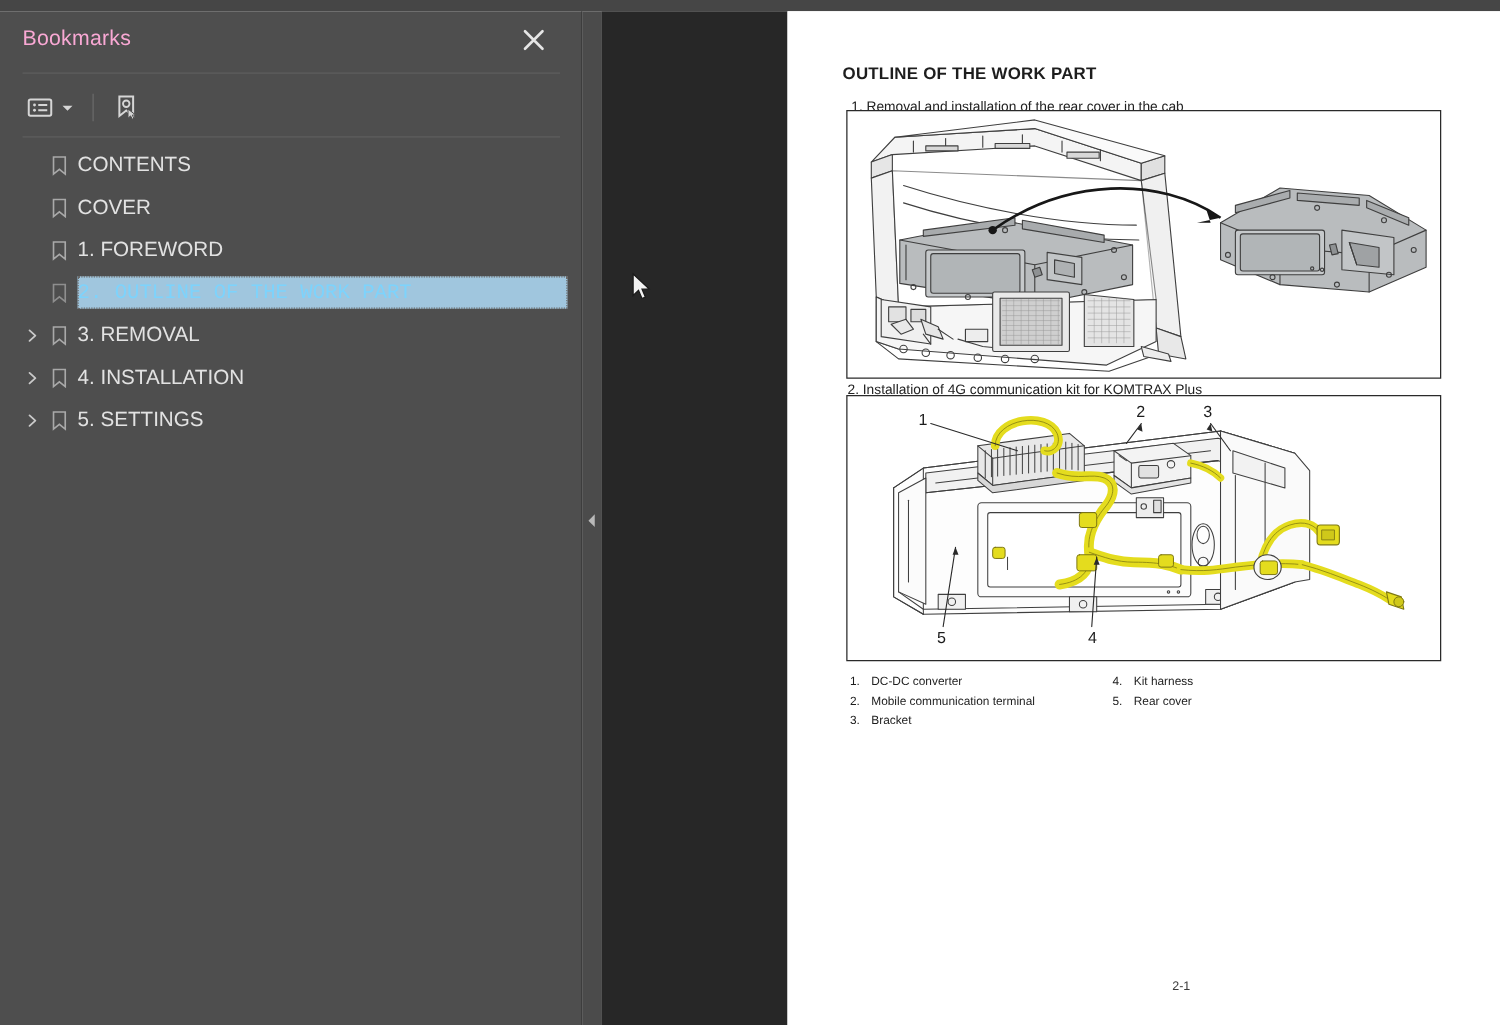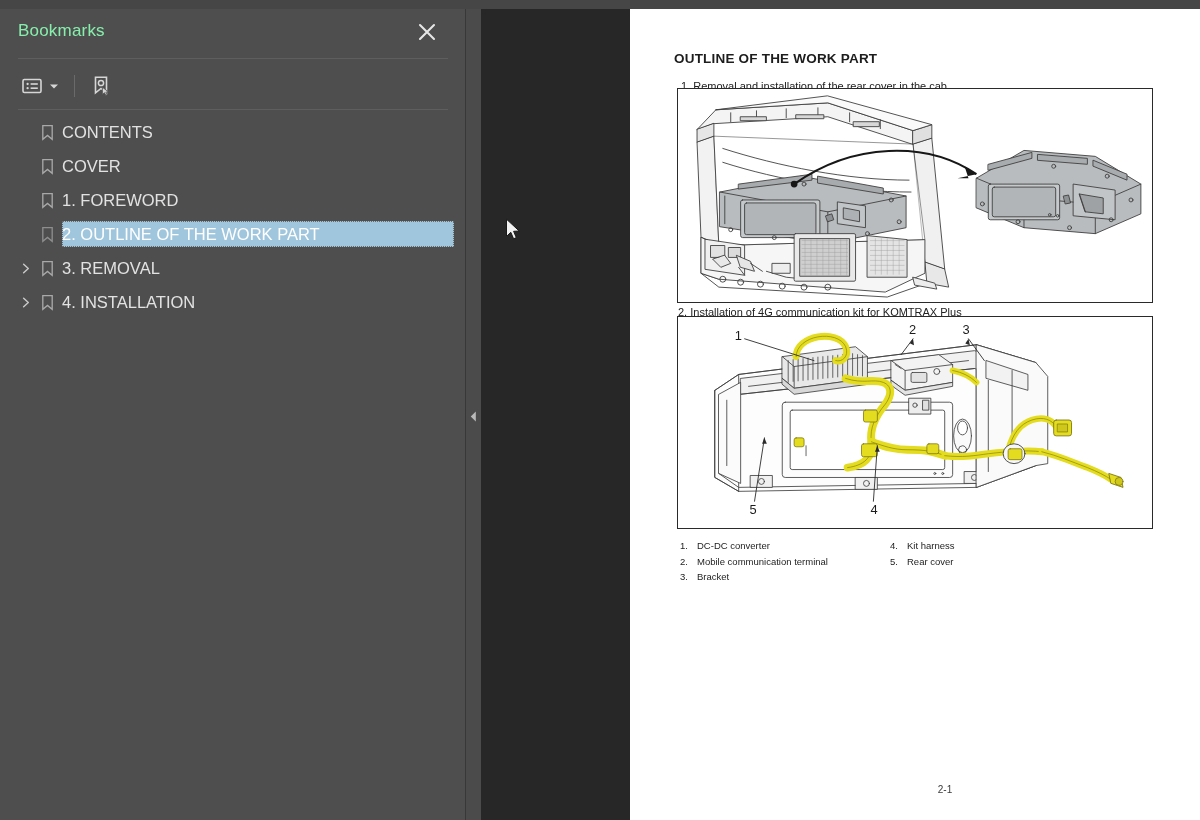--- a/index.html
+++ b/index.html
@@ -6,42 +6,42 @@
   body{width:1200px;height:820px;overflow:hidden;font-family:"Liberation Sans",sans-serif;}
   .app{position:relative;width:1200px;height:820px;background:#ffffff;}
 
   
   .topbar{position:absolute;left:0;top:0;width:1200px;height:9px;background:#464646;}
 
   
   .sidebar{position:absolute;left:0;top:9px;width:466px;height:811px;background:#4e4e4e;
            border-right:1px solid #383838;box-sizing:border-box;}
   .sb-header{position:relative;height:48px;}
-  .sb-title{position:absolute;left:18px;top:12px;font-size:17px;color:#86efac;letter-spacing:.2px;}
+  .sb-title{position:absolute;left:18px;top:12px;font-size:17px;color:#f9a8d4;letter-spacing:.2px;}
   .sb-close{position:absolute;right:24px;top:9px;width:28px;height:28px;cursor:pointer;}
   .sb-close svg{display:block;}
   .sb-rule{position:absolute;left:18px;width:430px;height:1px;background:#5e5e5e;}
   .sb-rule.r1{top:49px;}
   .sb-rule.r2{top:100px;}
 
   .sb-toolbar{position:absolute;left:18px;top:58px;height:38px;display:flex;align-items:center;gap:0;}
   .tb-btn{display:flex;align-items:center;justify-content:center;height:30px;cursor:pointer;}
   .tb-list{width:28px;}
   .tb-caret{width:16px;}
   .tb-sep{width:1px;height:22px;background:#6a6a6a;margin:0 12px;}
   .tb-find{width:28px;}
 
   .bm-list{position:absolute;left:0;top:106px;width:466px;}
   .bm-row{position:relative;height:34px;display:flex;align-items:center;cursor:pointer;}
   .bm-twisty{position:absolute;left:14px;top:0;width:22px;height:34px;display:flex;align-items:center;justify-content:center;cursor:pointer;}
   .bm-icon{position:absolute;left:36px;top:0;width:22px;height:34px;display:flex;align-items:center;justify-content:center;}
   .bm-label{position:absolute;left:62px;top:0;height:34px;line-height:34px;font-size:16.5px;color:#e2e2e2;white-space:nowrap;}
   .bm-hit{position:absolute;left:62px;top:4px;height:26px;right:12px;}
   .bm-row.selected .bm-hit{background:#a0c6de;border:1px dotted #6a6a6a;box-sizing:border-box;}
-  .bm-row.selected .bm-label{color:#ffffff;z-index:2;padding-left:4px;left:58px;}
+  .bm-row.selected .bm-label{color:#7dd3fc;z-index:2;padding-left:4px;left:58px;font-family:Liberation Mono, monospace;}
 
   
   .splitter{position:absolute;left:466px;top:9px;width:15px;height:811px;background:#4b4b4b;}
   .collapse{position:absolute;left:466px;top:404px;width:15px;height:24px;display:flex;align-items:center;justify-content:center;cursor:pointer;}
 
   
   .viewer{position:absolute;left:481px;top:9px;width:149px;height:811px;background:#272727;}
   .cursor{position:absolute;left:505px;top:218px;width:16px;height:24px;pointer-events:none;}
 
   
@@ -175,20 +175,34 @@
             </svg>
         </div>
         <div class="bm-icon">
           <svg viewBox="0 0 16 18" width="15" height="17">
               <path d="M3 1.6 h10 v14.6 l-5 -4.1 l-5 4.1 z" fill="none" stroke="#a9a9a9" stroke-width="1.4"></path>
             </svg>
         </div>
         <div class="bm-label">4. INSTALLATION</div>
       </div>
 
+      <div class="bm-row">
+        <div class="bm-hit"></div>
+        <div class="bm-twisty">
+          <svg viewBox="0 0 14 14" width="13" height="13">
+              <path d="M5 2.5 L10 7 L5 11.5" fill="none" stroke="#c9c9c9" stroke-width="1.6" stroke-linecap="round" stroke-linejoin="round"></path>
+            </svg>
+        </div>
+        <div class="bm-icon">
+          <svg viewBox="0 0 16 18" width="15" height="17">
+              <path d="M3 1.6 h10 v14.6 l-5 -4.1 l-5 4.1 z" fill="none" stroke="#a9a9a9" stroke-width="1.4"></path>
+            </svg>
+        </div>
+        <div class="bm-label">5. SETTINGS</div>
+      </div>
 
     </div>
   </div>
 
   <div class="splitter"></div>
   <div class="collapse">
     <svg viewBox="0 0 12 16" width="11" height="15">
         <path d="M8.5 2.5 L3 8 L8.5 13.5 Z" fill="#b9b9b9"></path>
       </svg>
   </div>

